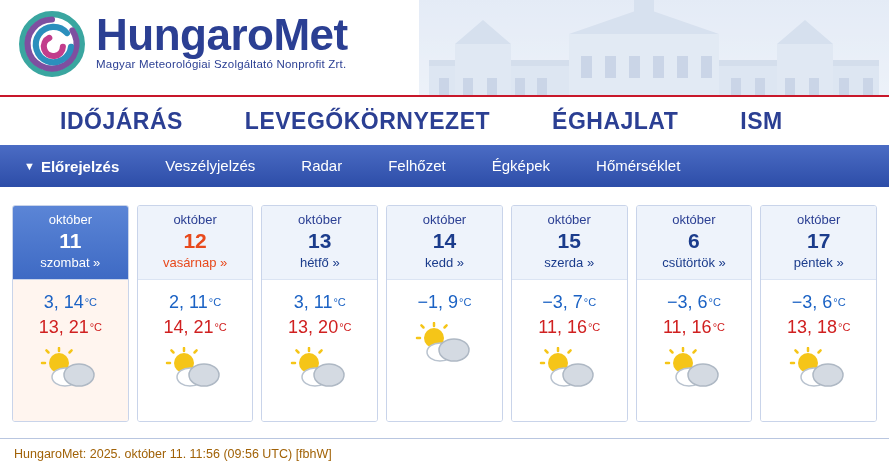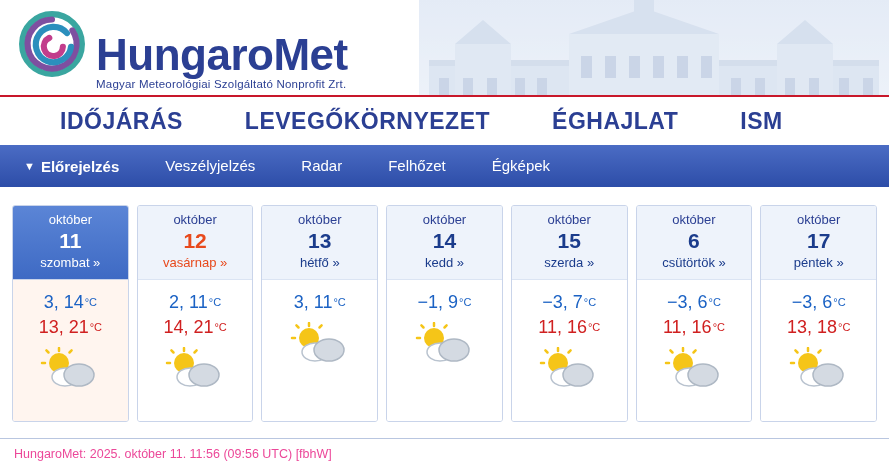--- a/index.html
+++ b/index.html
@@ -45,21 +45,20 @@
   .logo-text {
     margin-left: 10px;
   }
   .logo-title {
     font-size: 44px;
     font-weight: bold;
     color: #2b3f93;
     letter-spacing: -0.5px;
     line-height: 54px;
     white-space: nowrap;
-    margin-top: 20px;
   }
   .logo-sub {
     font-size: 11.5px;
     color: #2b3f93;
     margin-top: -4px;
     letter-spacing: 0.2px;
     white-space: nowrap;
   }
 
   
@@ -201,21 +200,21 @@
     left: 0;
     bottom: 0;
     width: 889px;
     border-top: 1px solid #b9c6e0;
     padding: 8px 0 10px 14px;
     box-sizing: border-box;
     background: #ffffff;
   }
   .footer-text {
     font-size: 12.5px;
-    color: #ec4899;
+    color: #a16207;
   }
 </style>
 </head>
 <body>
 
 <div class="header">
 
   <svg class="bg-building" viewBox="0 0 470 148">
     <defs>
       <linearGradient id="skyg" x1="0" y1="0" x2="0" y2="1">
@@ -299,20 +298,21 @@
 </div>
 
 <div class="subnav">
   <div class="subnav-item first">
     <span class="caret">▼</span><span>Előrejelzés</span>
   </div>
   <div class="subnav-item">Veszélyjelzés</div>
   <div class="subnav-item">Radar</div>
   <div class="subnav-item">Felhőzet</div>
   <div class="subnav-item">Égképek</div>
+  <div class="subnav-item">Hőmérséklet</div>
 </div>
 
 <div class="forecast">
 
   <div class="day today">
     <div class="day-head">
       <div class="day-month">október</div>
       <div class="day-num">11</div>
       <div class="day-name">szombat »</div>
     </div>
@@ -361,20 +361,21 @@
   </div>
 
   <div class="day">
     <div class="day-head">
       <div class="day-month">október</div>
       <div class="day-num">13</div>
       <div class="day-name">hétfő »</div>
     </div>
     <div class="day-body">
       <div class="temp night"><span>3, 11</span><span class="unit">°C</span></div>
+      <div class="temp day-t"><span>13, 20</span><span class="unit">°C</span></div>
       <div class="icon-wrap">
         <svg width="62" height="44" viewBox="0 0 62 44">
           <circle cx="20" cy="16" r="10" fill="#f5c518"></circle>
           <g stroke="#f5c518" stroke-width="2.5" stroke-linecap="round">
             <line x1="20" y1="1" x2="20" y2="4"></line>
               <line x1="6" y1="16" x2="3" y2="16"></line>
             <line x1="9.5" y1="5.5" x2="7.4" y2="3.4"></line>
               <line x1="30.5" y1="5.5" x2="32.6" y2="3.4"></line>
           </g>
           <ellipse cx="26" cy="30" rx="13" ry="9" fill="#ffffff" stroke="#b9c3cf" stroke-width="1.5"></ellipse>

